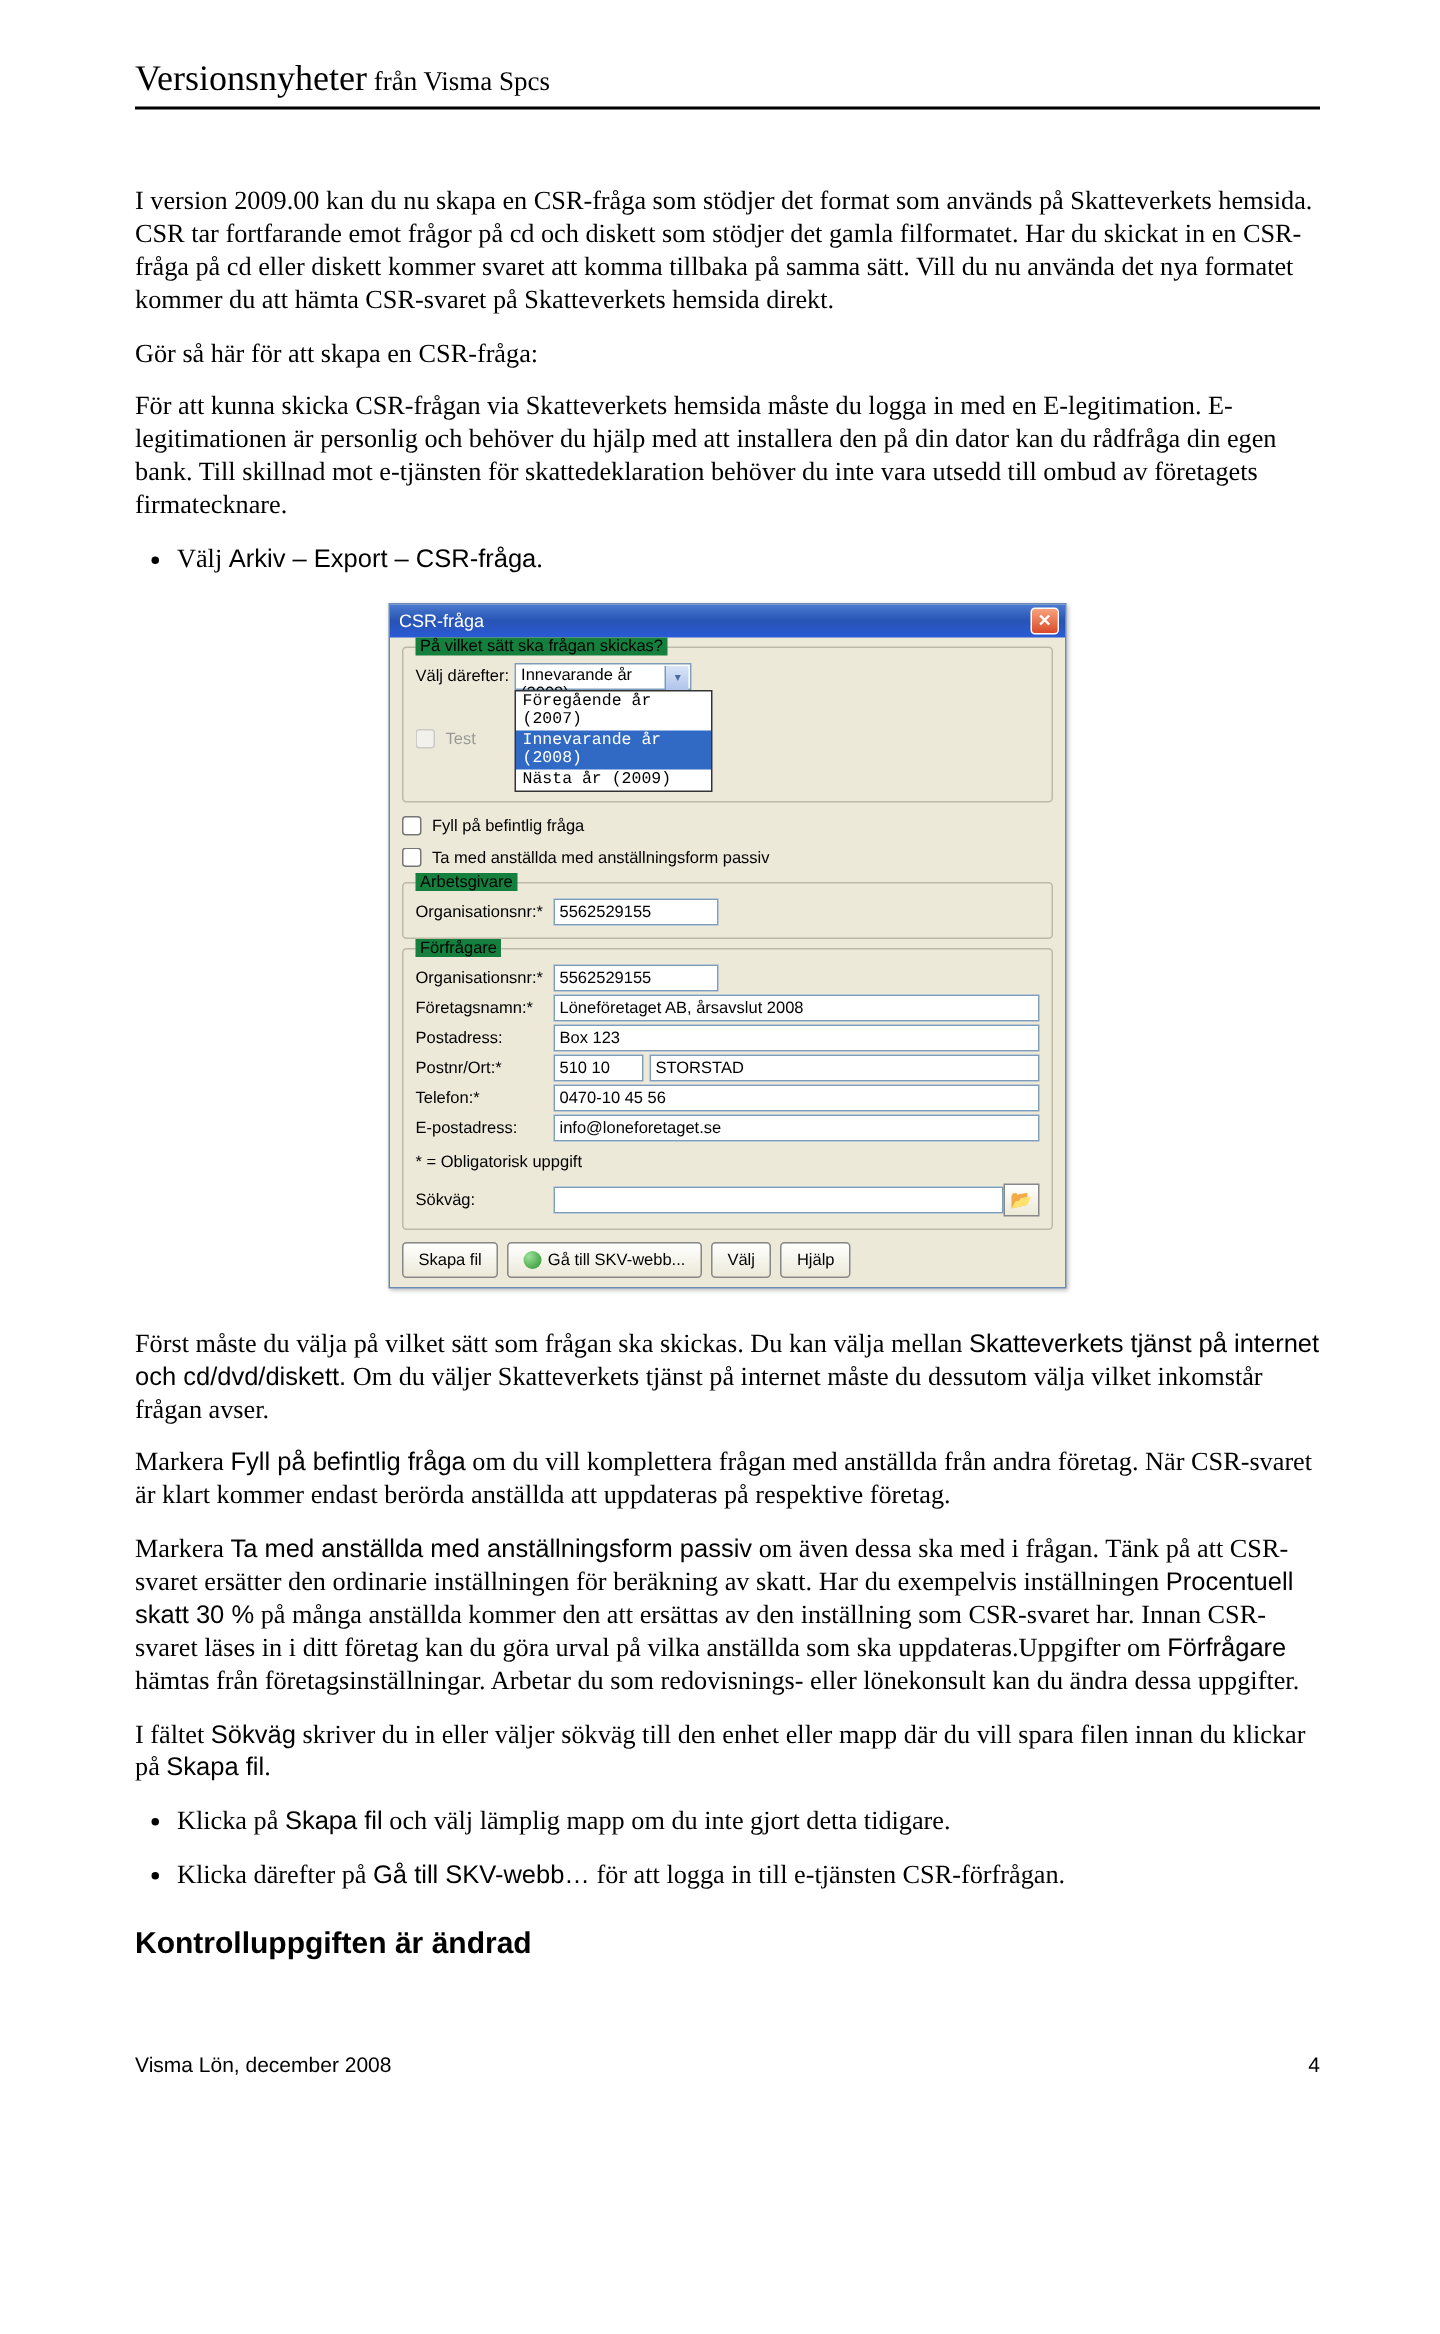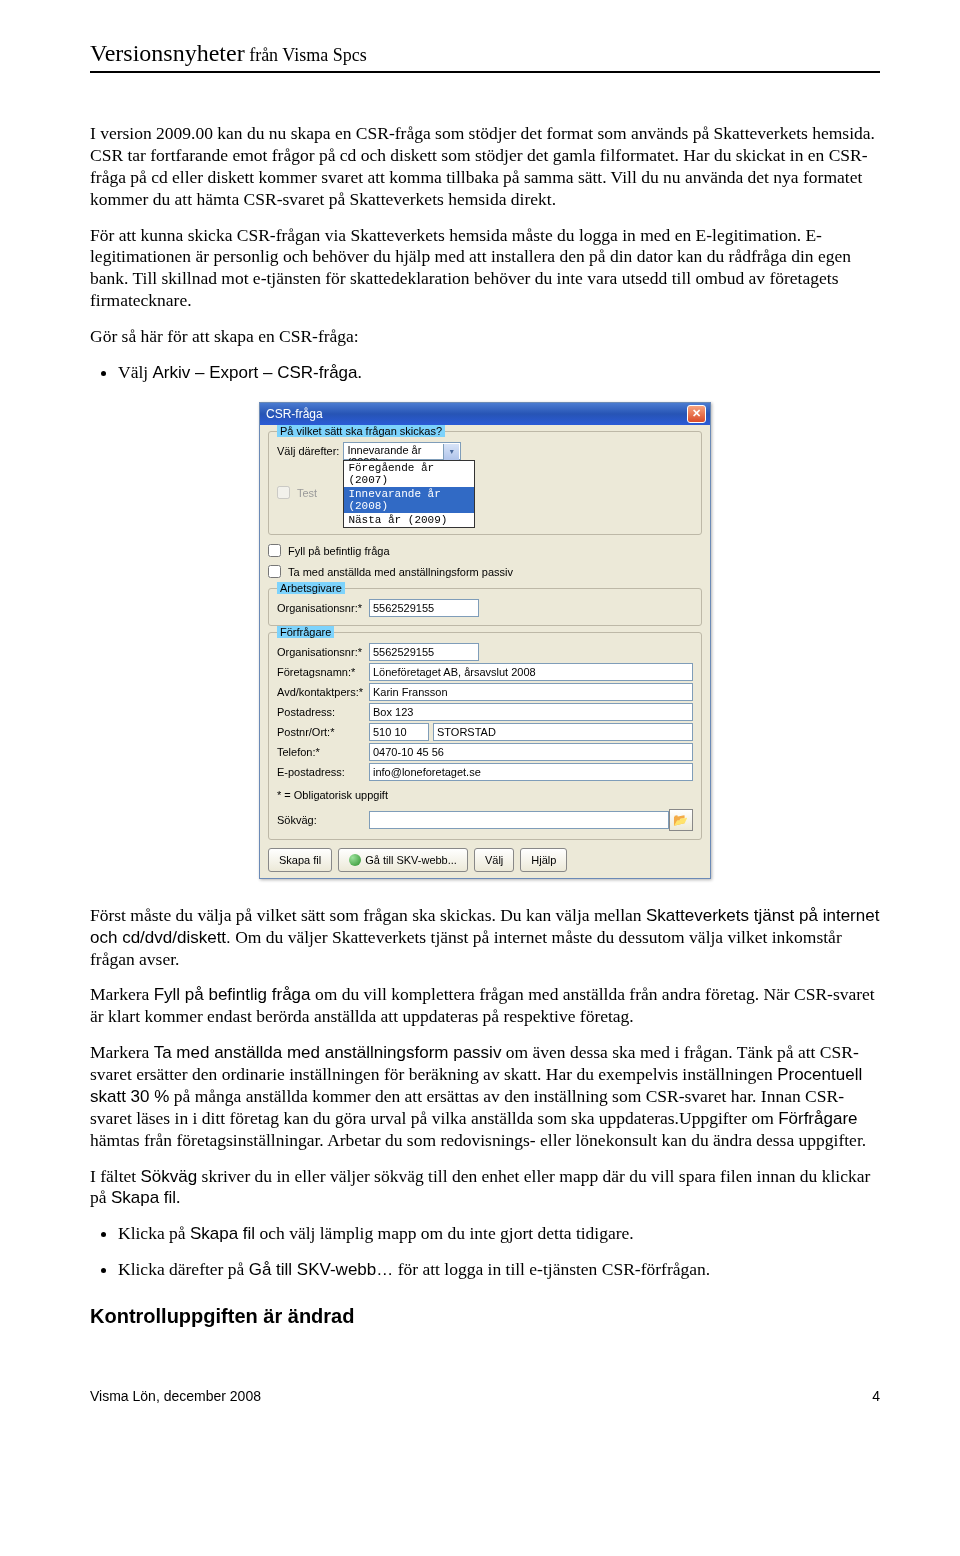--- a/index.html
+++ b/index.html
@@ -13,21 +13,21 @@
   ul.bul li { font-size:17.5px; margin:3px 0; line-height:1.25; }
   .h2 { font-family:Arial,Helvetica,sans-serif; font-weight:bold; font-size:20px; margin:24px 0 18px 0; }
   .ftr { display:flex; justify-content:space-between; font-family:Arial,Helvetica,sans-serif; font-size:14px; margin-top:60px; }
   
   .shot-wrap { display:flex; justify-content:center; margin:8px 0 26px; }
   .dlg { width:450px; background:#ece9d8; border:1px solid #6b8ab6; font-family:Tahoma,Arial,sans-serif; font-size:11px; color:#000; box-shadow:1px 1px 3px rgba(0,0,0,0.3); }
   .titlebar { background:linear-gradient(180deg,#4a7bd0 0%,#2754b5 50%,#2a5bd6 100%); color:#fff; display:flex; align-items:center; justify-content:space-between; height:22px; padding:0 4px 0 6px; font-size:12px; }
   .closebtn { width:17px; height:16px; background:linear-gradient(180deg,#f8a27c,#d94b29); border:1px solid #fff; border-radius:3px; color:#fff; display:flex; align-items:center; justify-content:center; font-size:11px; font-weight:bold; cursor:pointer; }
   .body-area { padding:6px 8px 6px 8px; }
   .grp { border:1px solid #bdb8a7; border-radius:3px; padding:8px 8px 6px 8px; margin-bottom:6px; position:relative; }
-  .grp-title { position:absolute; top:-7px; left:8px; background:#7dd3fc; padding:0 3px; font-size:11px; }
+  .grp-title { position:absolute; top:-7px; left:8px; background:#15803d; padding:0 3px; font-size:11px; }
   .row { display:flex; align-items:center; margin:1px 0; height:20px; }
   .row label { margin-left:3px; }
   input[type=radio],input[type=checkbox]{ margin:0 4px 0 0; }
   .dis { color:#9a9a9a; }
   .dd-wrap { position:relative; }
   .selbox { height:18px; border:1px solid #7f9db9; background:#fff; padding:1px 14px 1px 3px; font-size:11px; width:118px; position:relative; box-sizing:border-box; }
   .selarrow { position:absolute; right:1px; top:1px; width:15px; height:16px; background:linear-gradient(180deg,#d8e4f8,#b0c4ea); border-left:1px solid #7f9db9; display:flex; align-items:center; justify-content:center; font-size:8px; color:#4a6a9c; }
   .ddlist { position:absolute; top:18px; left:0; width:130px; background:#fff; border:1px solid #333; z-index:5; }
   .ddopt { padding:1px 4px; font-size:11px;font-family:Liberation Mono, monospace; }
   .ddopt.selopt { background:#316ac5; color:#fff; }
@@ -46,22 +46,22 @@
 </head>
 <body>
 
 <div class="page">
 
   <div class="hdr">
     <span class="hdr-title">Versionsnyheter</span><span class="hdr-from"> från Visma Spcs</span>
   </div>
 
   <p>I version 2009.00 kan du nu skapa en CSR-fråga som stödjer det format som används på Skatteverkets hemsida. CSR tar fortfarande emot frågor på cd och diskett som stödjer det gamla filformatet. Har du skickat in en CSR-fråga på cd eller diskett kommer svaret att komma tillbaka på samma sätt. Vill du nu använda det nya formatet kommer du att hämta CSR-svaret på Skatteverkets hemsida direkt.</p>
+  <p>Gör så här för att skapa en CSR-fråga:</p>
   <p>För att kunna skicka CSR-frågan via Skatteverkets hemsida måste du logga in med en E-legitimation. E-legitimationen är personlig och behöver du hjälp med att installera den på din dator kan du rådfråga din egen bank. Till skillnad mot e-tjänsten för skattedeklaration behöver du inte vara utsedd till ombud av företagets firmatecknare.</p>
-  <p>Gör så här för att skapa en CSR-fråga:</p>
 
   <ul class="bul">
     <li>
       <span>Välj </span><span class="sans">Arkiv – Export – CSR-fråga</span><span>.</span>
     </li>
   </ul>
 
   <div class="shot-wrap">
     <div class="dlg">
       <div class="titlebar">
@@ -118,24 +118,20 @@
           <div class="grp-title">Förfrågare</div>
           <div class="fld">
               <span class="lbl">Organisationsnr:*</span>
               <input class="txt" style="width: 110px;" value="5562529155">
             </div>
           <div class="fld">
               <span class="lbl">Företagsnamn:*</span>
               <input class="txt w-full" value="Löneföretaget AB, årsavslut 2008" style="">
             </div>
           <div class="fld">
-              <span class="lbl">Avd/kontaktpers:*</span>
-              <input class="txt w-full" value="Karin Fransson" style="">
-            </div>
-          <div class="fld">
               <span class="lbl">Postadress:</span>
               <input class="txt w-full" value="Box 123" style="">
             </div>
           <div class="fld">
               <span class="lbl">Postnr/Ort:*</span>
               <input class="txt w-short" value="510 10" style="">
               <input class="txt w-full" value="STORSTAD" style="">
             </div>
           <div class="fld">
               <span class="lbl">Telefon:*</span>

